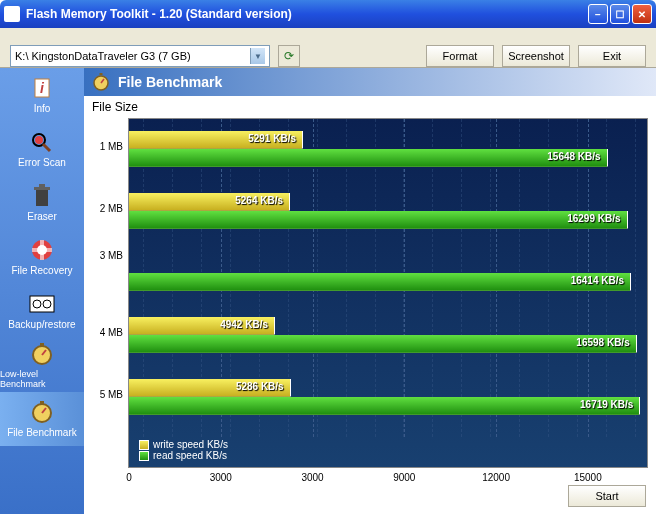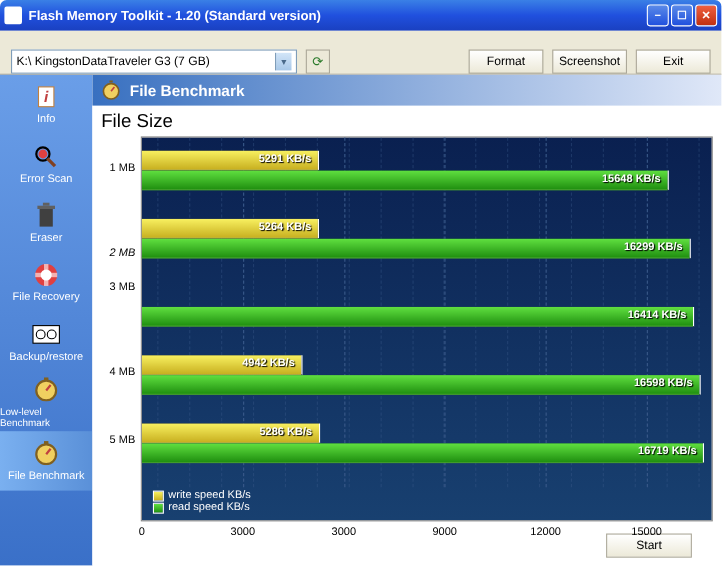--- a/index.html
+++ b/index.html
@@ -26,36 +26,36 @@
 .sidebar { width: 108px; background: linear-gradient(to bottom, #6a9ee8, #3a70c8); overflow: hidden; }
 .side-item { height: 54px; display: flex; flex-direction: column; align-items: center; justify-content: center; gap: 3px; color: #fff; font-size: 10px; cursor: pointer; }
 .side-item.active { background: linear-gradient(to right, #7ab0f0, #5a90d8); }
 .side-icon { width: 28px; height: 24px; display: flex; align-items: center; justify-content: center; }
 
 .content { flex: 1; background: #fff; display: flex; flex-direction: column; }
 .panel-header { height: 28px; background: linear-gradient(to right, #3870c0, #e0e8f8); display: flex; align-items: center; padding: 0 8px; gap: 8px; color: #fff; font-size: 14px; font-weight: bold; }
 .panel-header .hicon { width: 18px; height: 18px; }
 
 .chart-area { flex: 1; padding: 4px 8px; position: relative; }
-.chart-subtitle { font-size: 17px; margin-bottom: 2px; }
+.chart-subtitle { font-size: 12px; margin-bottom: 2px; }
 .chart-box { width: 520px; height: 350px; background: linear-gradient(to bottom, #0a2050, #184070); border: 1px solid #888; position: relative; }
 
 .grid-line { position: absolute; top: 0; bottom: 30px; border-left: 1px dashed #3a5a8a; }
 .y-label { position: absolute; left: -36px; font-size: 10px; color: #000; width: 30px; text-align: right; }
 .x-label { position: absolute; bottom: -16px; font-size: 10px; color: #000; transform: translateX(-50%); }
 .bar { position: absolute; height: 18px; border-right: 1px solid #fff; border-bottom: 1px solid rgba(0,0,0,0.3); }
 .bar-write { background: linear-gradient(to bottom, #f8f060, #c8b020); }
 .bar-read { background: linear-gradient(to bottom, #60e040, #209010); }
 .bar-label { position: absolute; right: 6px; top: 2px; font-size: 10px; color: #fff; font-weight: bold; text-shadow: 1px 1px 1px #000; }
 
 .legend { position: absolute; bottom: 6px; left: 10px; font-size: 10px; color: #fff; }
 .legend-row { display: flex; align-items: center; gap: 4px; }
 .legend-sq { width: 10px; height: 10px; border: 1px solid #fff; }
 
-.bottom-bar { height: 36px; display: flex; align-items: center; justify-content: flex-end; padding: 0 27px; }
+.bottom-bar { height: 36px; display: flex; align-items: center; justify-content: flex-end; padding: 0 10px; }
 .start-btn { width: 78px; height: 22px; border: 1px solid #aca899; background: linear-gradient(#fff, #ece9d8); font-size: 11px; display: flex; align-items: center; justify-content: center; }
 
 svg { display: block; }
 </style>
 </head>
 <body>
 
 <div class="titlebar">
   <div class="titlebar-icon"></div>
   <div class="titlebar-text">Flash Memory Toolkit - 1.20 (Standard version)</div>
@@ -203,27 +203,27 @@
             <div class="grid-line" style="left: 274.444px; opacity: 0.4;"></div>
             <div class="grid-line" style="left: 303.333px; opacity: 0.4;"></div>
             <div class="grid-line" style="left: 332.222px; opacity: 0.4;"></div>
             <div class="grid-line" style="left: 361.111px; opacity: 0.4;"></div>
             <div class="grid-line" style="left: 390px; opacity: 0.4;"></div>
             <div class="grid-line" style="left: 418.889px; opacity: 0.4;"></div>
             <div class="grid-line" style="left: 447.778px; opacity: 0.4;"></div>
             <div class="grid-line" style="left: 476.667px; opacity: 0.4;"></div>
             <div class="grid-line" style="left: 505.556px; opacity: 0.4;"></div>
             <div class="y-label" style="top: 22px;">1 MB</div>
-            <div class="bar bar-write" style="top: 12px; width: 161px;">
+            <div class="bar bar-write" style="top: 12px; width: 174px;">
               <div class="bar-label">5291 KB/s</div>
             </div>
             <div class="bar bar-read" style="top: 30px; width: 478.645px;">
               <div class="bar-label">15648 KB/s</div>
             </div>
-            <div class="y-label" style="top: 100px; font-style: italic;">2 MB</div>
+            <div class="y-label" style="top: 84px;">2 MB</div>
             <div class="bar bar-write" style="top: 74px; width: 161.016px;">
               <div class="bar-label">5264 KB/s</div>
             </div>
             <div class="bar bar-read" style="top: 92px; width: 498.558px;">
               <div class="bar-label">16299 KB/s</div>
             </div>
             <div class="y-label" style="top: 131px;">3 MB</div>
             <div class="bar bar-read" style="top: 154px; width: 502.075px;">
               <div class="bar-label">16414 KB/s</div>
             </div>

